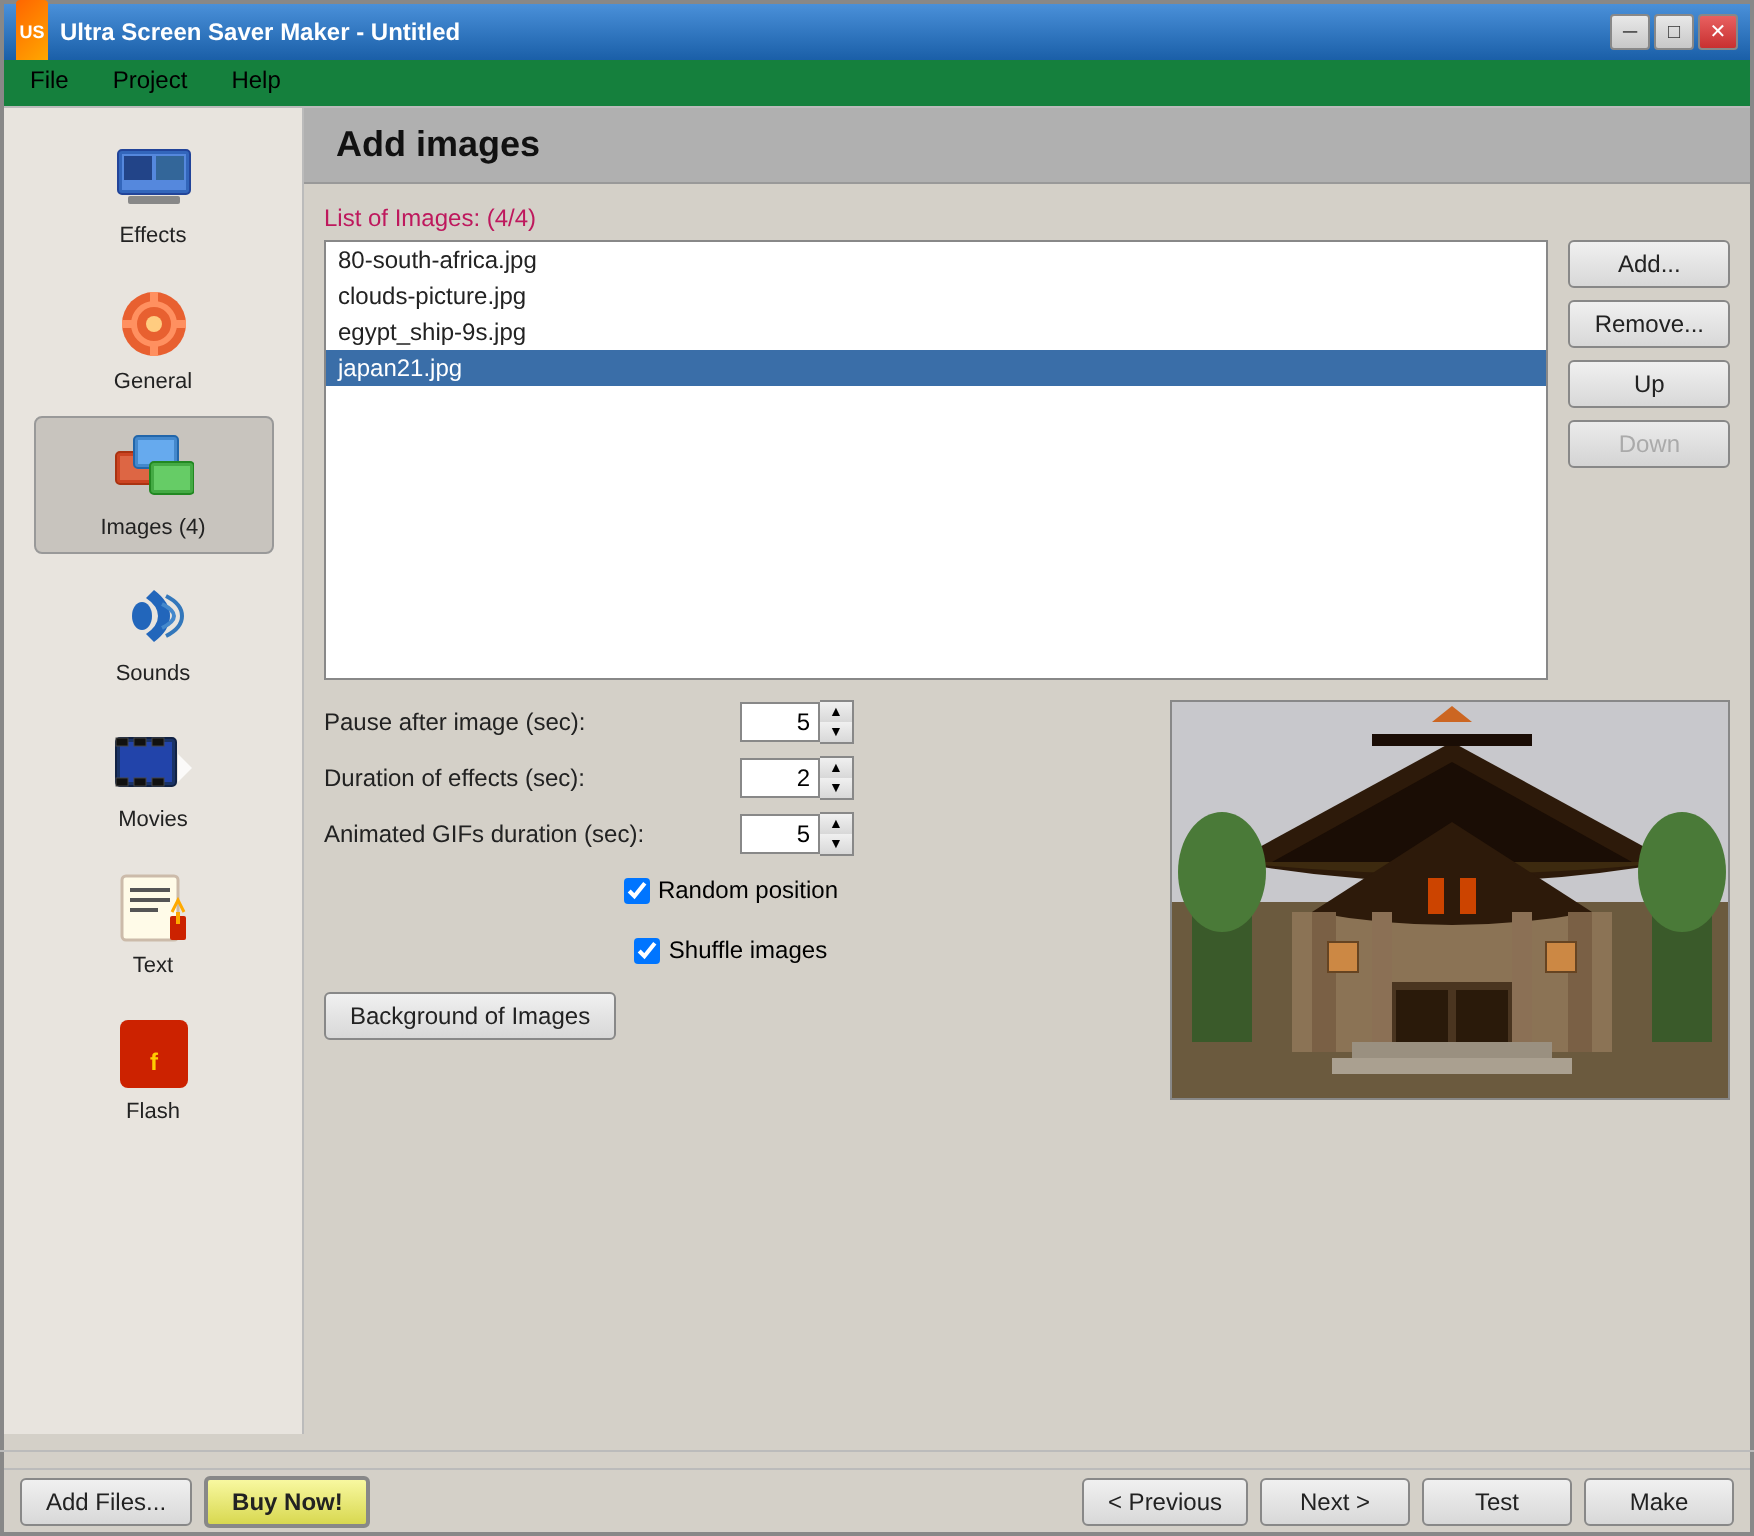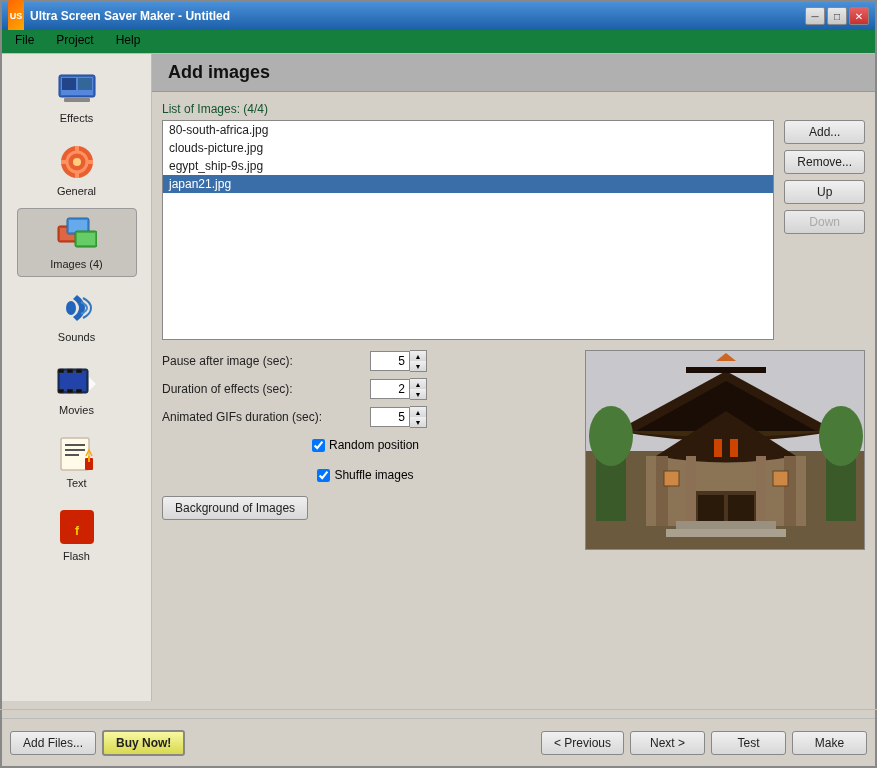--- a/index.html
+++ b/index.html
@@ -29,21 +29,21 @@
     .sidebar-label { font-size: 11px; text-align: center; color: #222; font-weight: 500; }
 
     
     .content { flex: 1; display: flex; flex-direction: column; padding: 10px; overflow: hidden; }
     .page-header { background: #b0b0b0; margin: -10px -10px 10px -10px; padding: 8px 16px; border-bottom: 1px solid #999; }
     .page-title { font-size: 18px; font-weight: bold; color: #111; }
 
     
     .list-section { display: flex; gap: 10px; margin-bottom: 10px; }
     .list-container { flex: 1; display: flex; flex-direction: column; gap: 4px; }
-    .list-label { font-size: 12px; color: #14532d; }
+    .list-label { font-size: 12px; color: #be185d; }
     .image-list { flex: 1; border: 1px solid #888; background: white; min-height: 220px; max-height: 220px; overflow-y: auto; }
     .list-item { padding: 2px 6px; cursor: pointer; color: #222; }
     .list-item.selected { background: #3a6ea8; color: white; }
 
     .list-buttons { display: flex; flex-direction: column; gap: 6px; padding-top: 18px; }
 
     
     .btn { border: 1px solid #888; background: linear-gradient(to bottom, #f0f0f0, #d8d8d8); padding: 4px 12px; cursor: pointer; border-radius: 3px; font-size: 12px; min-width: 75px; text-align: center; color: #222; }
     .btn:disabled, .btn.disabled { color: #aaa; background: linear-gradient(to bottom, #ebebeb, #d4d4d4); cursor: default; }
     .btn-bold { font-weight: bold; border: 2px solid #555; }
@@ -68,21 +68,21 @@
 
     .bg-btn { margin-top: 8px; }
 
     
     .preview-image { width: 280px; height: 200px; border: 1px solid #888; overflow: hidden; flex-shrink: 0; }
 
     
     .divider { height: 1px; background: #bbb; margin: 8px -10px; }
 
     
-    .bottom-bar { background: #d4d0c8; height: 48px; display: flex; align-items: center; padding: 0 8px; gap: 6px; border-top: 1px solid #bbb; flex-shrink: 0; }
+    .bottom-bar { background: #d4d0c8; height: 32px; display: flex; align-items: center; padding: 0 8px; gap: 6px; border-top: 1px solid #bbb; flex-shrink: 0; }
     .bottom-bar .spacer { flex: 1; }
 
     
     .spinner-group { border: none; }
   </style>
 </head>
 <body>
 
 <div class="window">
 

